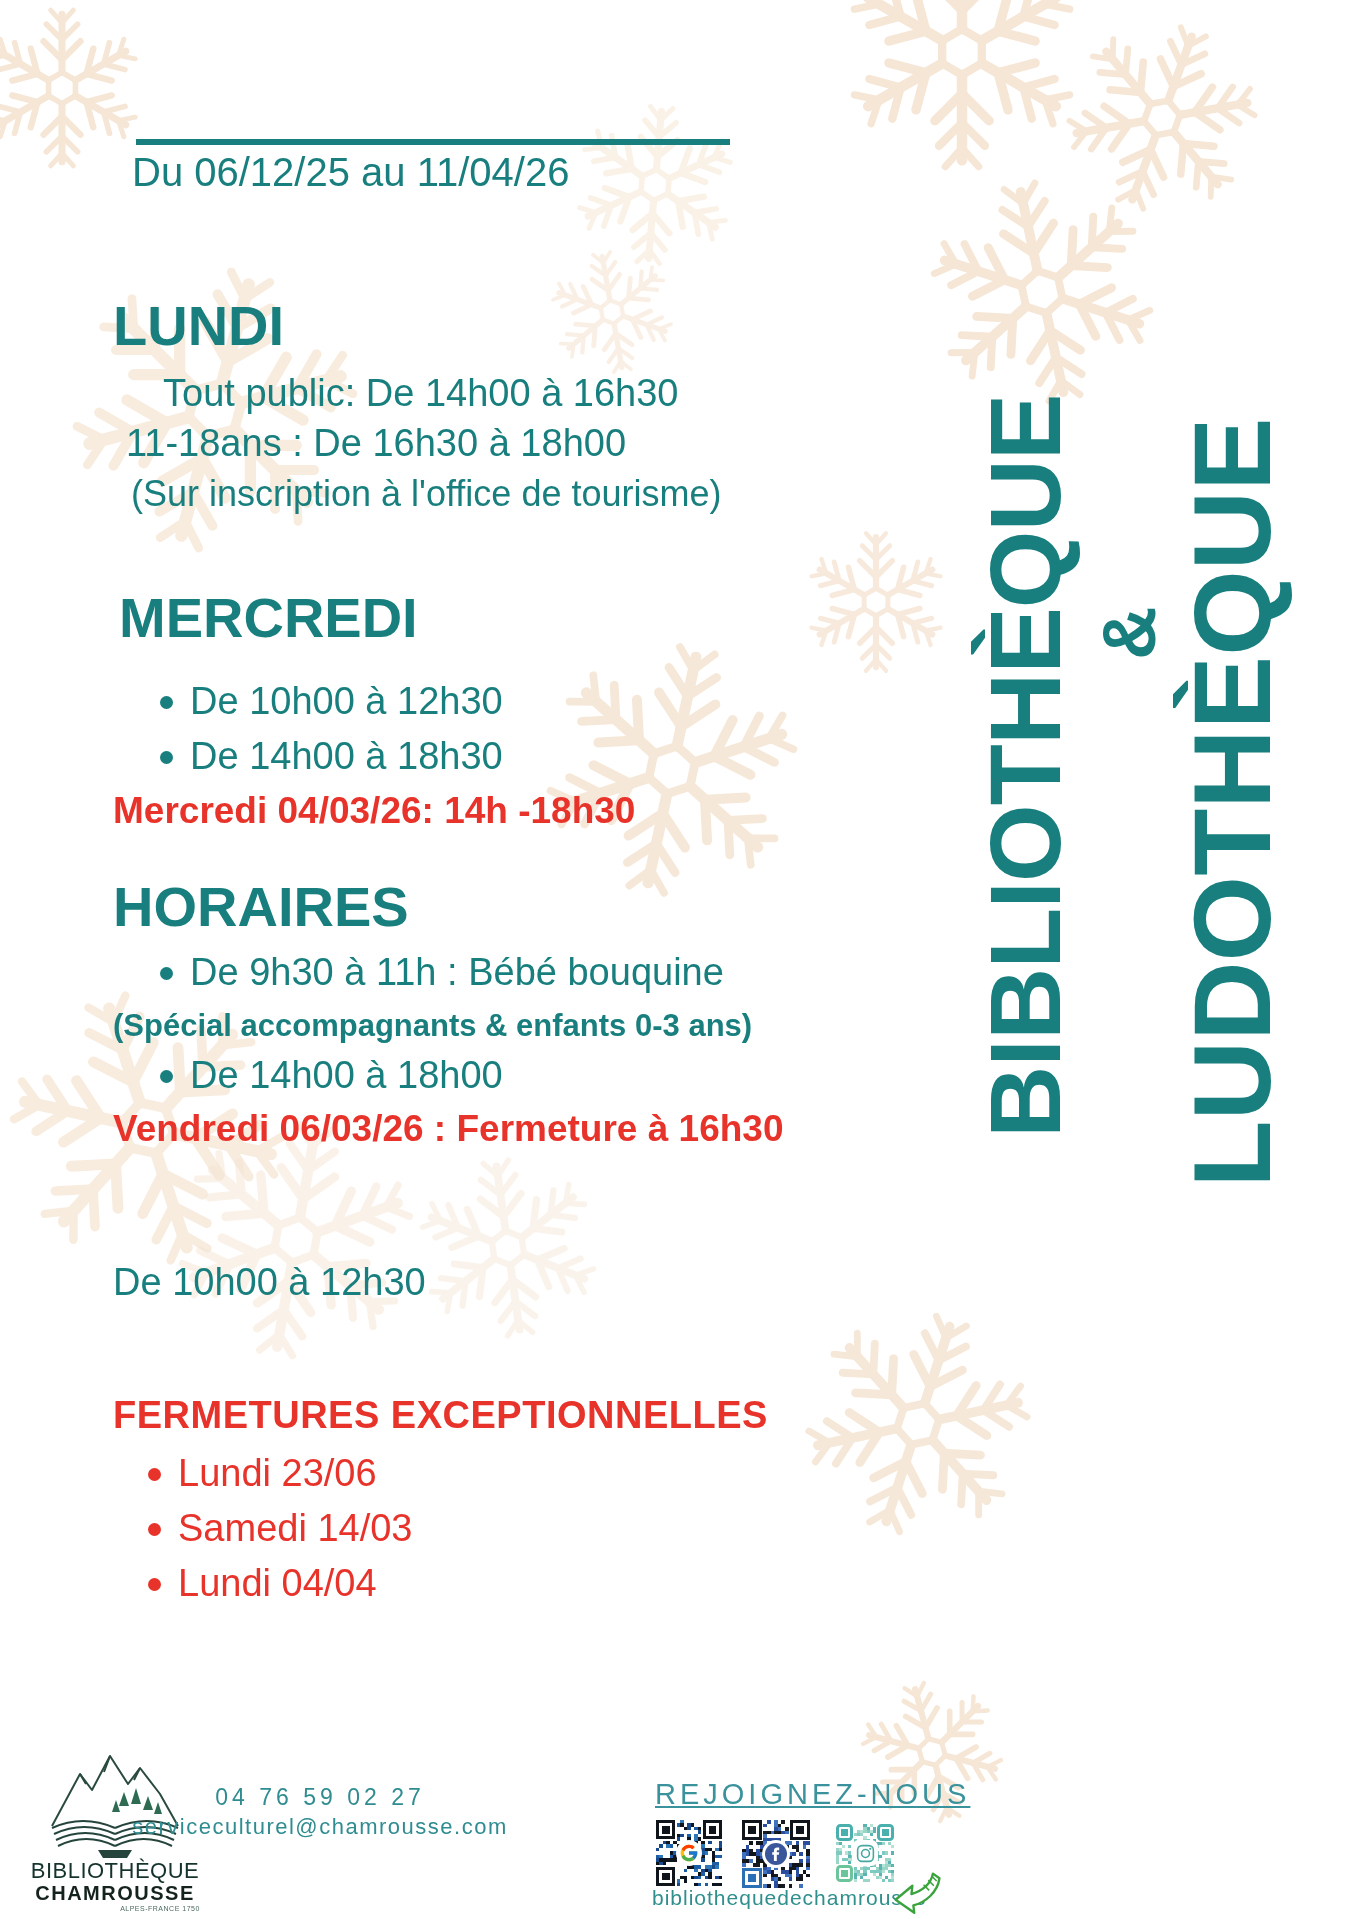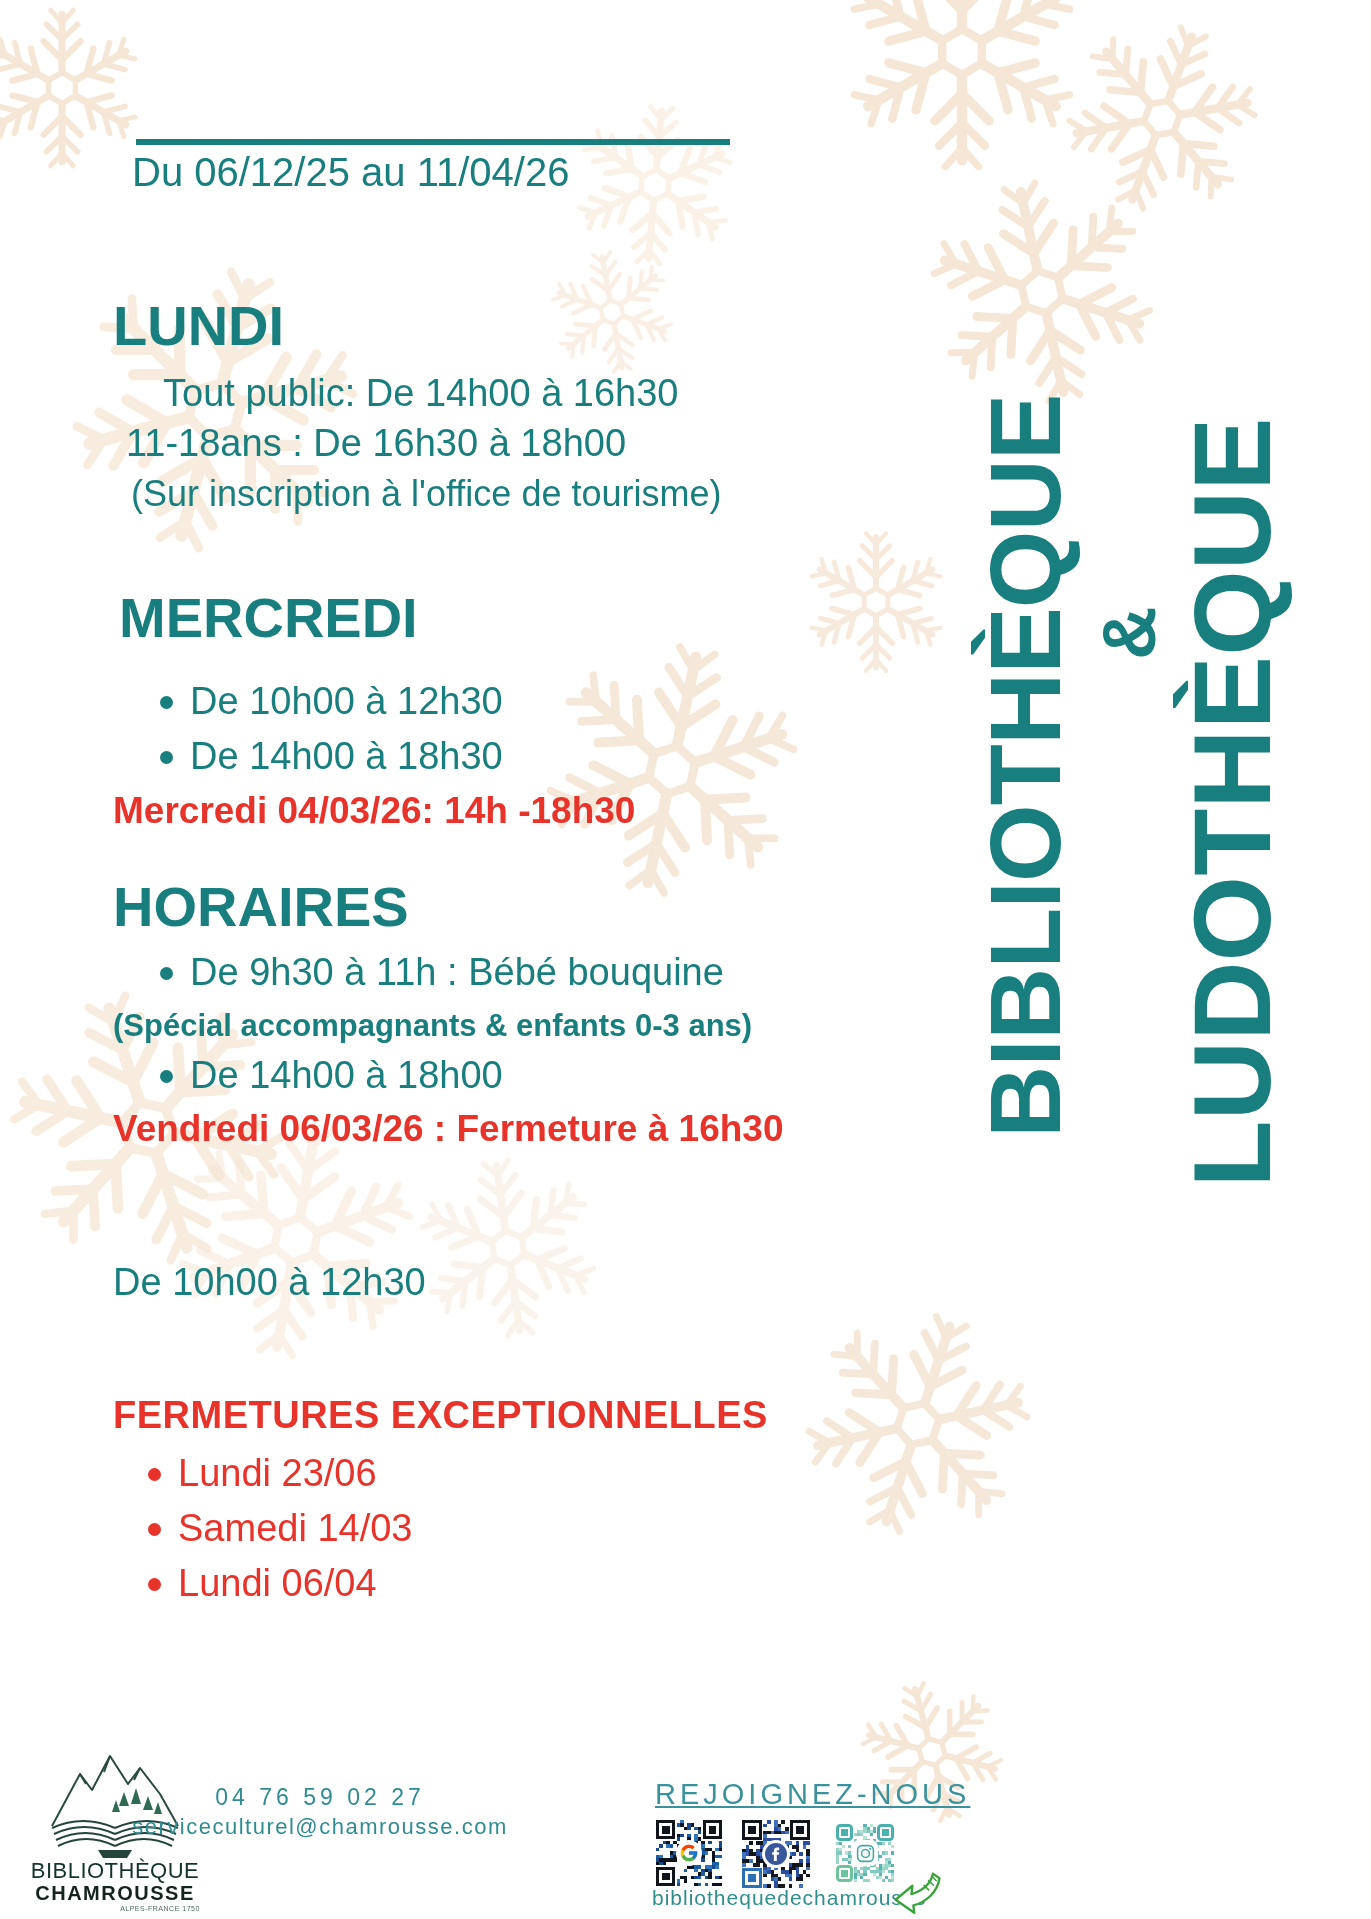--- a/index.html
+++ b/index.html
@@ -137,21 +137,21 @@
   <div class="abs line bullet" style="left:160px;top:950px;">De 9h30 à 11h : Bébé bouquine</div>
   <div class="abs line note" style="left:113px;top:1007px;">(Spécial accompagnants &amp; enfants 0-3 ans)</div>
   <div class="abs line bullet" style="left:160px;top:1053px;">De 14h00 à 18h00</div>
   <div class="abs alert" style="left:113px;top:1108px;">Vendredi 06/03/26 : Fermeture à 16h30</div>
 
   <div class="abs line" style="left:113px;top:1260px;">De 10h00 à 12h30</div>
 
   <div class="abs closure-heading" style="left:113px;top:1394px;">FERMETURES EXCEPTIONNELLES</div>
   <div class="abs closure-item bullet" style="left:148px;top:1452px;">Lundi 23/06</div>
   <div class="abs closure-item bullet" style="left:148px;top:1507px;">Samedi 14/03</div>
-  <div class="abs closure-item bullet" style="left:148px;top:1562px;">Lundi 06/04</div>
+  <div class="abs closure-item bullet" style="left:148px;top:1562px;">Lundi 04/04</div>
 
   <div class="vertical-word" style="left:656px;top:716px;width:738px;height:106px;line-height:106px;font-size:100px;letter-spacing:-1px;">BIBLIOTHÈQUE</div>
   <div class="vertical-word" style="left:1075px;top:593px;width:110px;height:80px;line-height:80px;font-size:74px;">&amp;</div>
   <div class="vertical-word" style="left:849px;top:745px;width:765px;height:120px;line-height:120px;font-size:110px;">LUDOTHÈQUE</div>
 
   <div class="abs" style="left:28px;top:1730px;">
     <svg width="178" height="185" viewBox="0 0 178 185">
       <g stroke="#2a4a40" stroke-width="2" fill="none" stroke-linejoin="round">
         <path d="M24,96 L52,44 L64,60 L82,26 L100,54 L112,38 L132,64 L150,96"></path>
         <path d="M52,44 L58,54 M82,26 L76,42 M112,38 L106,50"></path>

